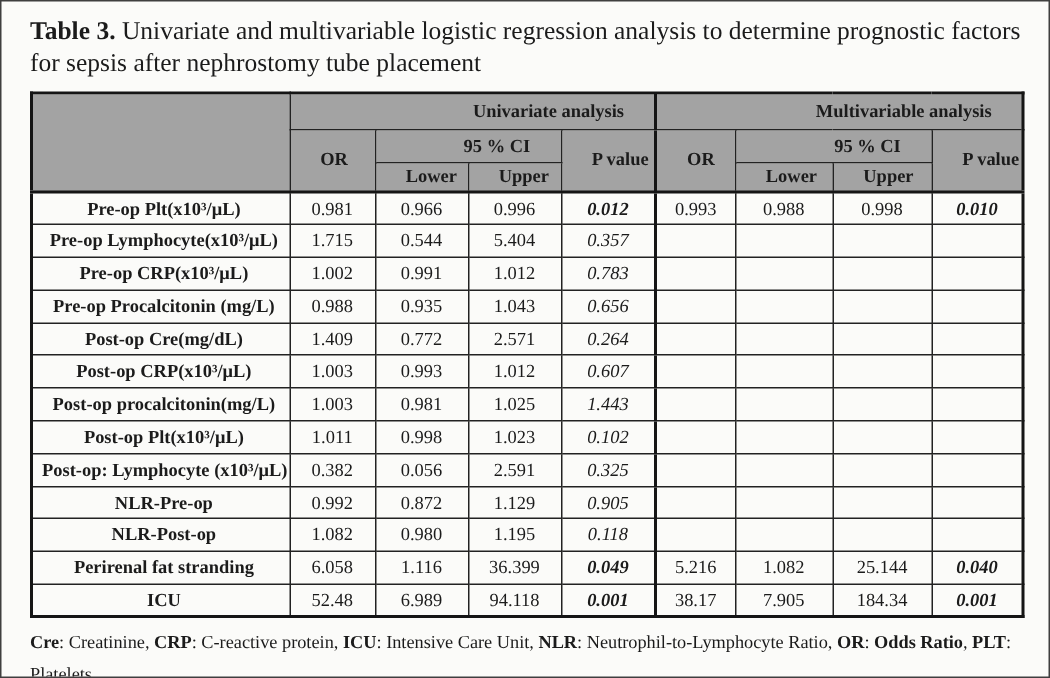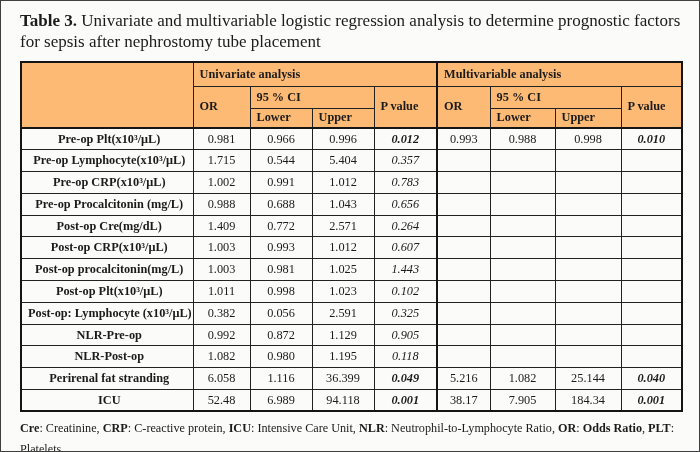--- a/index.html
+++ b/index.html
@@ -25,25 +25,25 @@
     width:661px;
     margin:9px 0 0 19px;
     border:2px solid #151515;
   }
   table.reg th, table.reg td {
     border:1px solid #222;
     overflow:hidden;
     white-space:nowrap;
   }
   thead th {
-    background:#fdba74;
+    background:#a3a3a3;
     font-weight:bold;
     font-size:12.3px;
-    text-align:left;
-    padding:0 6px;
+    text-align:right;
+    padding:0 20px;
   }
   thead { border-bottom:2px solid #151515; }
   tr.hrow1 { height:24px; }
   tr.hrow2 { height:22px; }
   tr.hrow3 { height:20px; }
   .divider { border-left:2px solid #151515 !important; }
   tbody tr { height:21.8px; }
   tbody td {
     text-align:center;
     font-size:12.3px;
@@ -134,21 +134,21 @@
         <td>1.012</td>
         <td class="pval">0.783</td>
         <td class="divider"></td>
         <td></td>
         <td></td>
         <td class="pval"></td>
       </tr>
       <tr>
         <th class="label">Pre-op Procalcitonin (mg/L)</th>
         <td>0.988</td>
-        <td>0.688</td>
+        <td>0.935</td>
         <td>1.043</td>
         <td class="pval">0.656</td>
         <td class="divider"></td>
         <td></td>
         <td></td>
         <td class="pval"></td>
       </tr>
       <tr>
         <th class="label">Post-op Cre(mg/dL)</th>
         <td>1.409</td>

